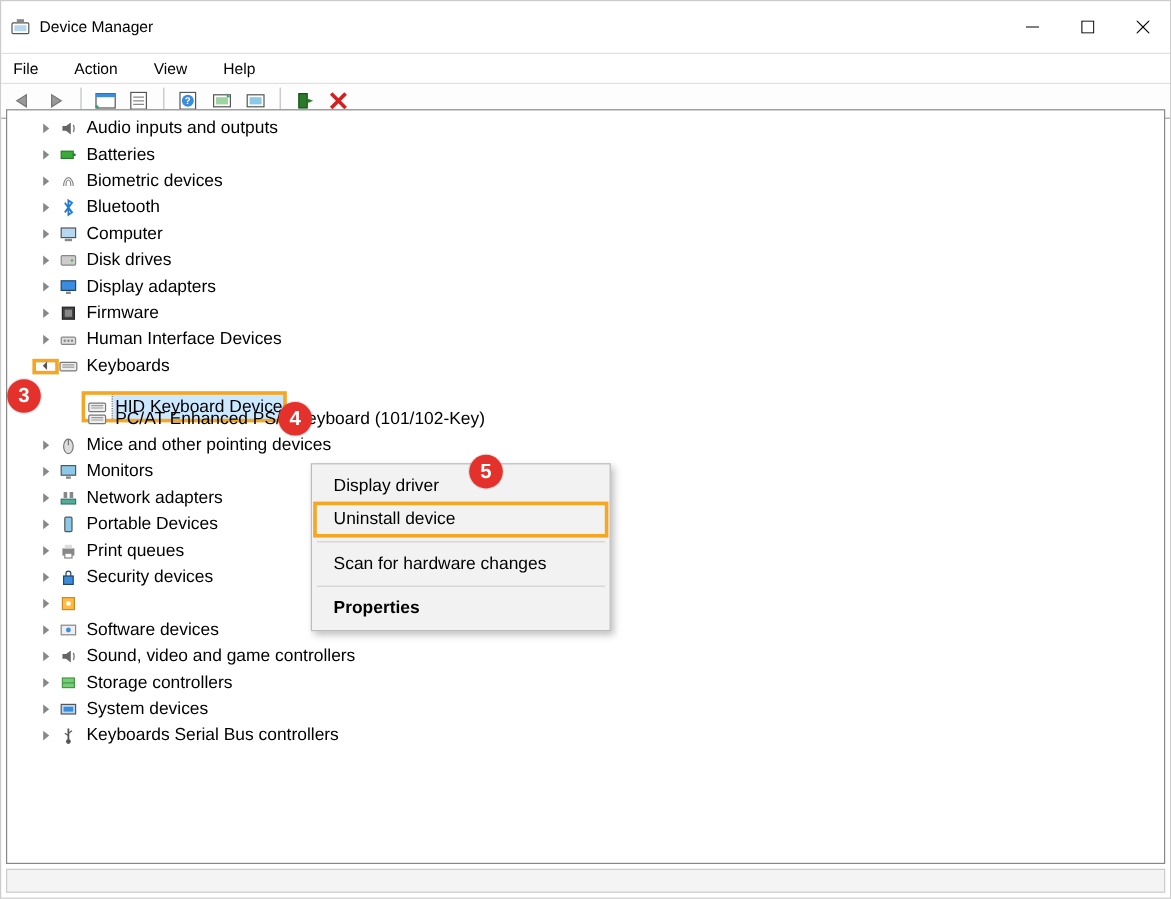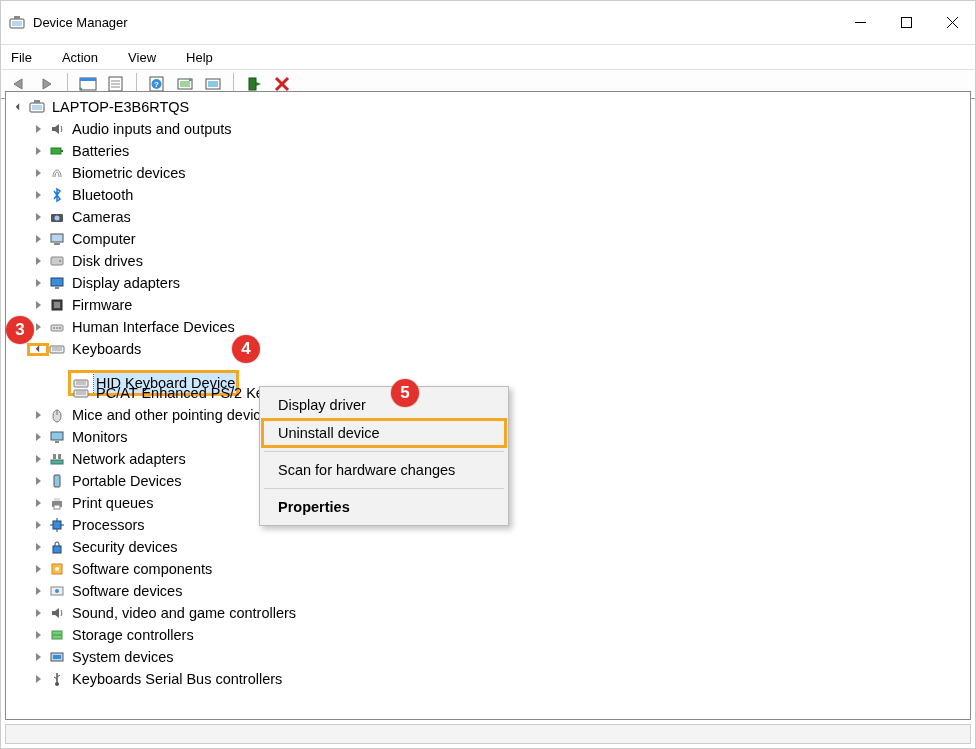--- a/index.html
+++ b/index.html
@@ -145,31 +145,20 @@
   <div class="tb-btn">
       <svg width="16" height="16">
         <line x1="2" y1="2" x2="14" y2="14" stroke="#d02020" stroke-width="3"></line>
         <line x1="14" y1="2" x2="2" y2="14" stroke="#d02020" stroke-width="3"></line>
       </svg>
     </div>
 </div>
 
 <div class="treewrap">
   <div class="tree" id="tree">
-      <div class="node indent0">
-        <span class="tw expanded"></span>
-        <span class="ic">
-          <svg width="16" height="16">
-            <rect x="1" y="4" width="14" height="9" rx="1" fill="#fff" stroke="#555"></rect>
-            <rect x="3" y="6" width="10" height="5" fill="#b7d6ef"></rect>
-            <rect x="5" y="1" width="6" height="3" fill="#888"></rect>
-          </svg>
-        </span>
-        <span class="lbl">LAPTOP-E3B6RTQS</span>
-      </div>
       <div class="node indent1">
         <span class="tw collapsed"></span>
         <span class="ic">
           <svg width="16" height="16">
             <path d="M3 6h3l4-3v10l-4-3H3z" fill="#666"></path>
             <path d="M12 5c1 1 1 5 0 6" stroke="#666" fill="none"></path>
           </svg>
         </span>
         <span class="lbl">Audio inputs and outputs</span>
       </div>
@@ -194,30 +183,20 @@
         <span class="lbl">Biometric devices</span>
       </div>
       <div class="node indent1">
         <span class="tw collapsed"></span>
         <span class="ic">
           <svg width="16" height="16">
             <path d="M5 4l6 8-3 2V2l3 2-6 8" stroke="#1e7ad6" stroke-width="1.5" fill="none"></path>
           </svg>
         </span>
         <span class="lbl">Bluetooth</span>
-      </div>
-      <div class="node indent1">
-        <span class="tw collapsed"></span>
-        <span class="ic">
-          <svg width="16" height="16">
-            <rect x="2" y="5" width="12" height="8" rx="1" fill="#555"></rect>
-            <circle cx="8" cy="9" r="2.5" fill="#9cf"></circle>
-          </svg>
-        </span>
-        <span class="lbl">Cameras</span>
       </div>
       <div class="node indent1">
         <span class="tw collapsed"></span>
         <span class="ic">
           <svg width="16" height="16">
             <rect x="2" y="3" width="12" height="8" fill="#b7d6ef" stroke="#555"></rect>
             <rect x="5" y="12" width="6" height="2" fill="#888"></rect>
           </svg>
         </span>
         <span class="lbl">Computer</span>
@@ -347,48 +326,34 @@
             <rect x="5" y="3" width="6" height="3" fill="#ddd"></rect>
             <rect x="5" y="10" width="6" height="4" fill="#fff" stroke="#888"></rect>
           </svg>
         </span>
         <span class="lbl">Print queues</span>
       </div>
       <div class="node indent1">
         <span class="tw collapsed"></span>
         <span class="ic">
           <svg width="16" height="16">
-            <rect x="4" y="4" width="8" height="8" fill="#3a8dde" stroke="#246"></rect>
-            <line x1="8" y1="1" x2="8" y2="4" stroke="#246"></line>
-            <line x1="8" y1="12" x2="8" y2="15" stroke="#246"></line>
-            <line x1="1" y1="8" x2="4" y2="8" stroke="#246"></line>
-            <line x1="12" y1="8" x2="15" y2="8" stroke="#246"></line>
-          </svg>
-        </span>
-        <span class="lbl">Processors</span>
-      </div>
-      <div class="node indent1">
-        <span class="tw collapsed"></span>
-        <span class="ic">
-          <svg width="16" height="16">
             <rect x="4" y="7" width="8" height="7" fill="#3a8dde" stroke="#246"></rect>
             <path d="M6 7V5a2 2 0 014 0v2" stroke="#246" fill="none"></path>
           </svg>
         </span>
         <span class="lbl">Security devices</span>
       </div>
       <div class="node indent1">
         <span class="tw collapsed"></span>
         <span class="ic">
           <svg width="16" height="16">
             <rect x="3" y="3" width="10" height="10" fill="#fb4" stroke="#c82"></rect>
             <circle cx="8" cy="8" r="2" fill="#fff"></circle>
           </svg>
         </span>
-        <span class="lbl">Software components</span>
       </div>
       <div class="node indent1">
         <span class="tw collapsed"></span>
         <span class="ic">
           <svg width="16" height="16">
             <rect x="2" y="4" width="12" height="8" fill="#eee" stroke="#888"></rect>
             <circle cx="8" cy="8" r="2" fill="#3a8dde"></circle>
           </svg>
         </span>
         <span class="lbl">Software devices</span>

